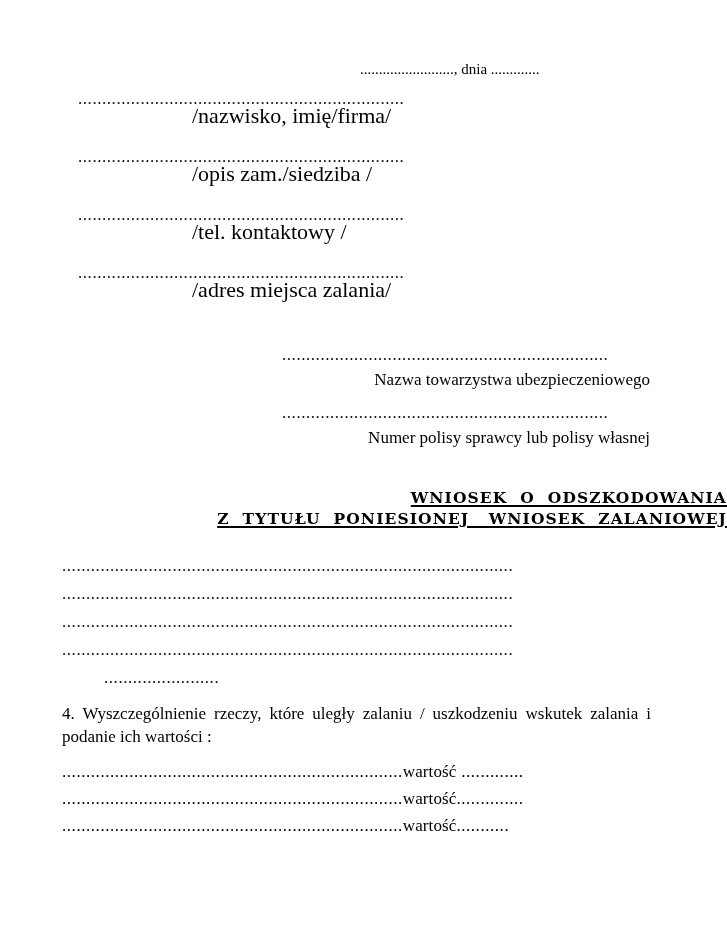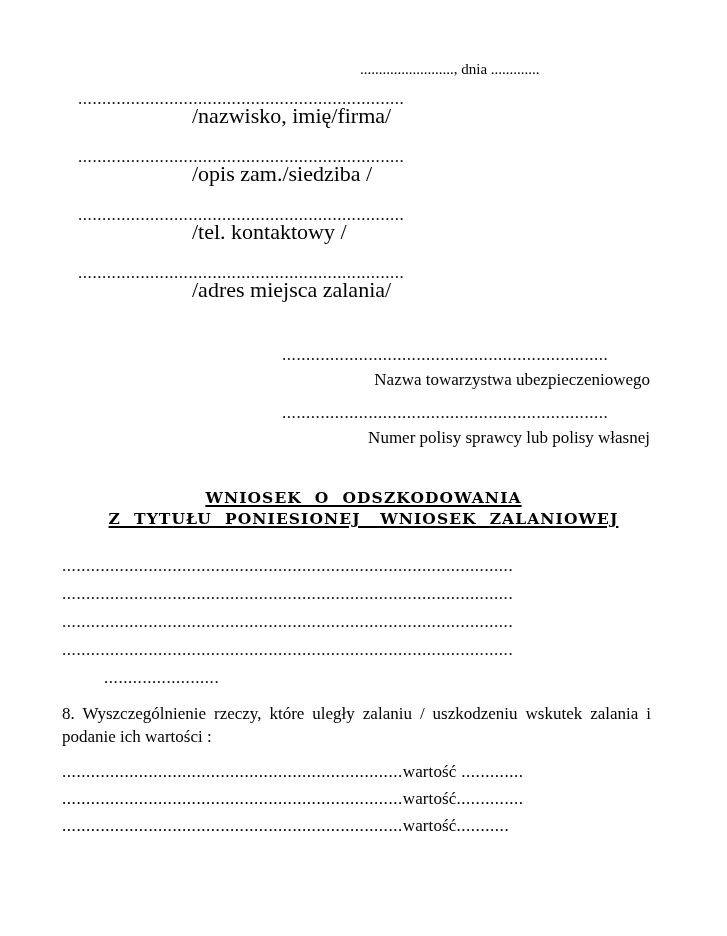--- a/index.html
+++ b/index.html
@@ -105,20 +105,21 @@
   .title-line {
     font-family: "DejaVu Serif", "Liberation Serif", serif;
     font-weight: 700;
     font-size: 15.5px;
     line-height: 21px;
     letter-spacing: 1.1px;
     text-decoration: underline;
     text-underline-offset: 2px;
     text-decoration-thickness: 2px;
     white-space: pre;
+    text-align: right;
   }
 
   
   .body-block {
     position: absolute;
     left: 62px;
     top: 549px;
     width: 589px;
   }
   .para {
@@ -222,21 +223,21 @@
     <p class="dots fill-line">..............................................................................................</p>
     <div class="gap-md"></div>
     <p class="dots fill-line">..............................................................................................</p>
     <div class="gap-md"></div>
     <p class="dots fill-line">..............................................................................................</p>
     <div class="gap-md"></div>
     <p class="dots fill-line short">........................</p>
 
     <div class="gap-lg"></div>
 
-    <p class="para"> 8. Wyszczególnienie  rzeczy,  które  uległy  zalaniu  /  uszkodzeniu wskutek zalania i podanie ich wartości :</p>
+    <p class="para"> 4. Wyszczególnienie  rzeczy,  które  uległy  zalaniu  /  uszkodzeniu wskutek zalania i podanie ich wartości :</p>
 
     <div class="gap-sm"></div>
 
     <p class="value-row">
       <span class="lead">.......................................................................</span><span>wartość</span><span class="tail"> .............</span>
     </p>
 
     <p class="value-row">
       <span class="lead">.......................................................................</span><span>wartość</span><span class="tail">..............</span>
     </p>

